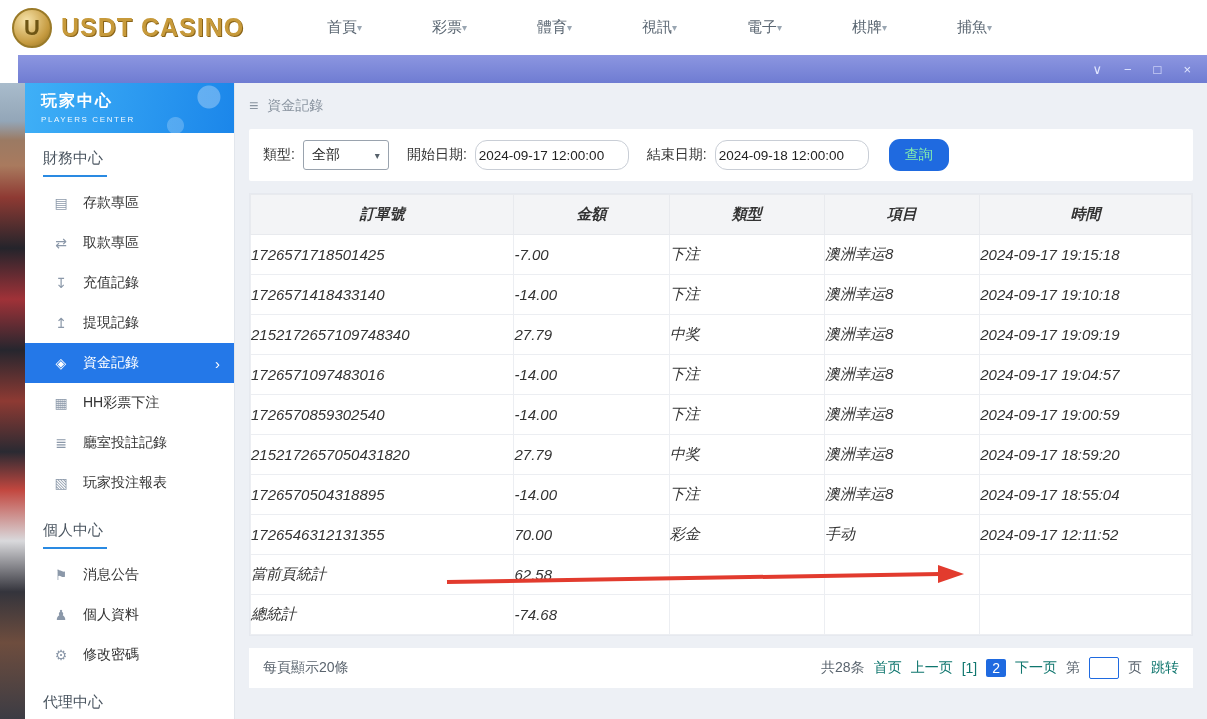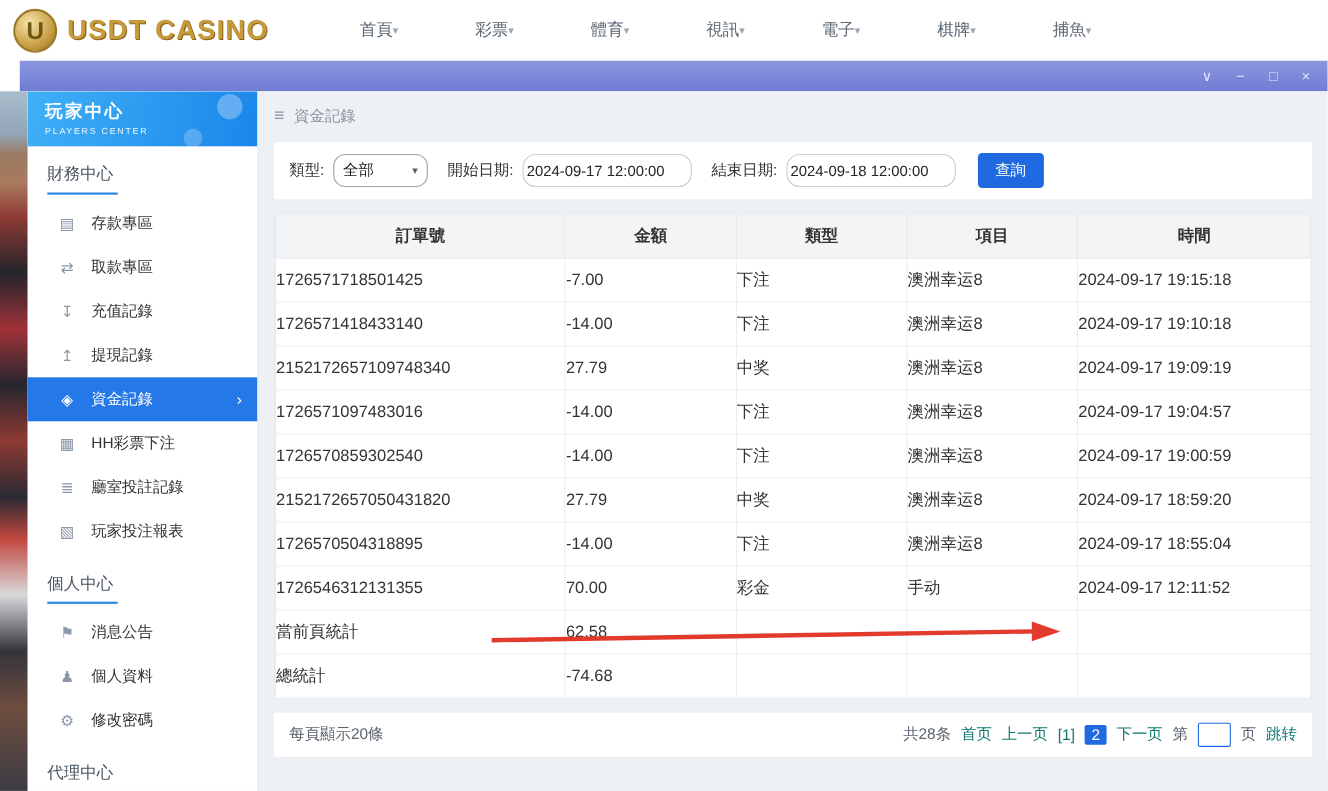--- a/index.html
+++ b/index.html
@@ -87,35 +87,35 @@
   .main { flex: 1; min-width: 0; padding: 0 14px; display: flex; flex-direction: column; }
   .breadcrumb { height: 46px; flex: 0 0 46px; display: flex; align-items: center; gap: 9px; color: #8a94a0; font-size: 14px; }
   .bc-icon { font-size: 16px; color: #8a94a0; cursor: pointer; }
 
   .filter-card {
     background: #fff; height: 52px; flex: 0 0 52px; display: flex; align-items: center;
     padding: 0 14px; gap: 8px; border-radius: 2px;
   }
   .f-label { font-size: 14px; color: #333; white-space: nowrap; }
   .select-box {
-    width: 86px; height: 30px; border: 1px solid #9aa3ae; border-radius: 11px; background: #fff;
+    width: 86px; height: 30px; border: 1px solid #9aa3ae; border-radius: 3px; background: #fff;
     display: flex; align-items: center; justify-content: space-between; padding: 0 8px;
     font-size: 14px; color: #222; cursor: pointer; margin-right: 10px;
   }
   .sel-caret { font-size: 10px; color: #55606a; }
   .text-input {
     width: 154px; height: 30px; border: 1px solid #c9ced6; border-radius: 12px;
     padding: 0 3px; font-size: 13.5px; color: #222; font-family: inherit; margin-right: 10px;
   }
   .search-btn {
-    background: #1f6ae0; color: #ffffff; border: none; height: 32px; padding: 0 16px;
-    border-radius: 4px; font-size: 14px; cursor: pointer; font-family: inherit; margin-left: 2px;
-  }
-
-  .table-card { background: #fff; margin-top: 12px; border: 1px solid #e6e9ef; }
+    background: #1f6ae0; color: #86efac; border: none; height: 32px; padding: 0 16px;
+    border-radius: 11px; font-size: 14px; cursor: pointer; font-family: inherit; margin-left: 2px;
+  }
+
+  .table-card { background: #fff; margin-top: 12px; border: 1px solid #e6e9ef; font-style: italic; }
   table { width: 100%; border-collapse: collapse; table-layout: fixed; }
   th {
     height: 40px; background: #f3f4f6; font-size: 15px; color: #333; font-weight: bold;
     border: 1px solid #e8eaee; text-align: center;
   }
   td { height: 40px; font-size: 15px; color: #333; border: 1px solid #eceef2; }
 
   .footer-card {
     background: #fff; margin-top: 12px; height: 40px; flex: 0 0 40px;
     display: flex; align-items: center; justify-content: space-between; padding: 0 14px;

